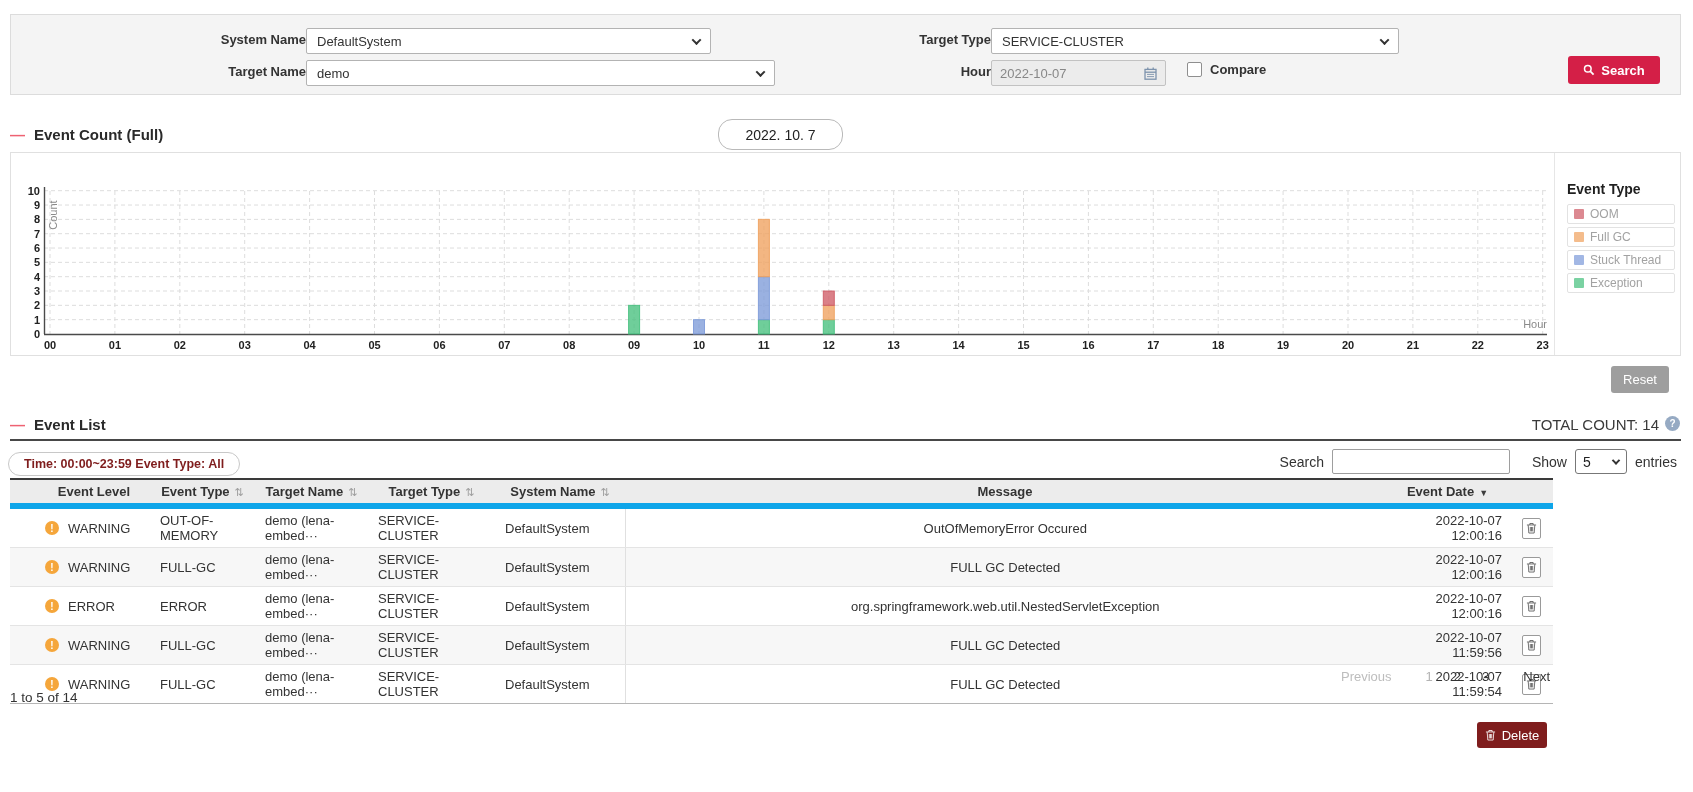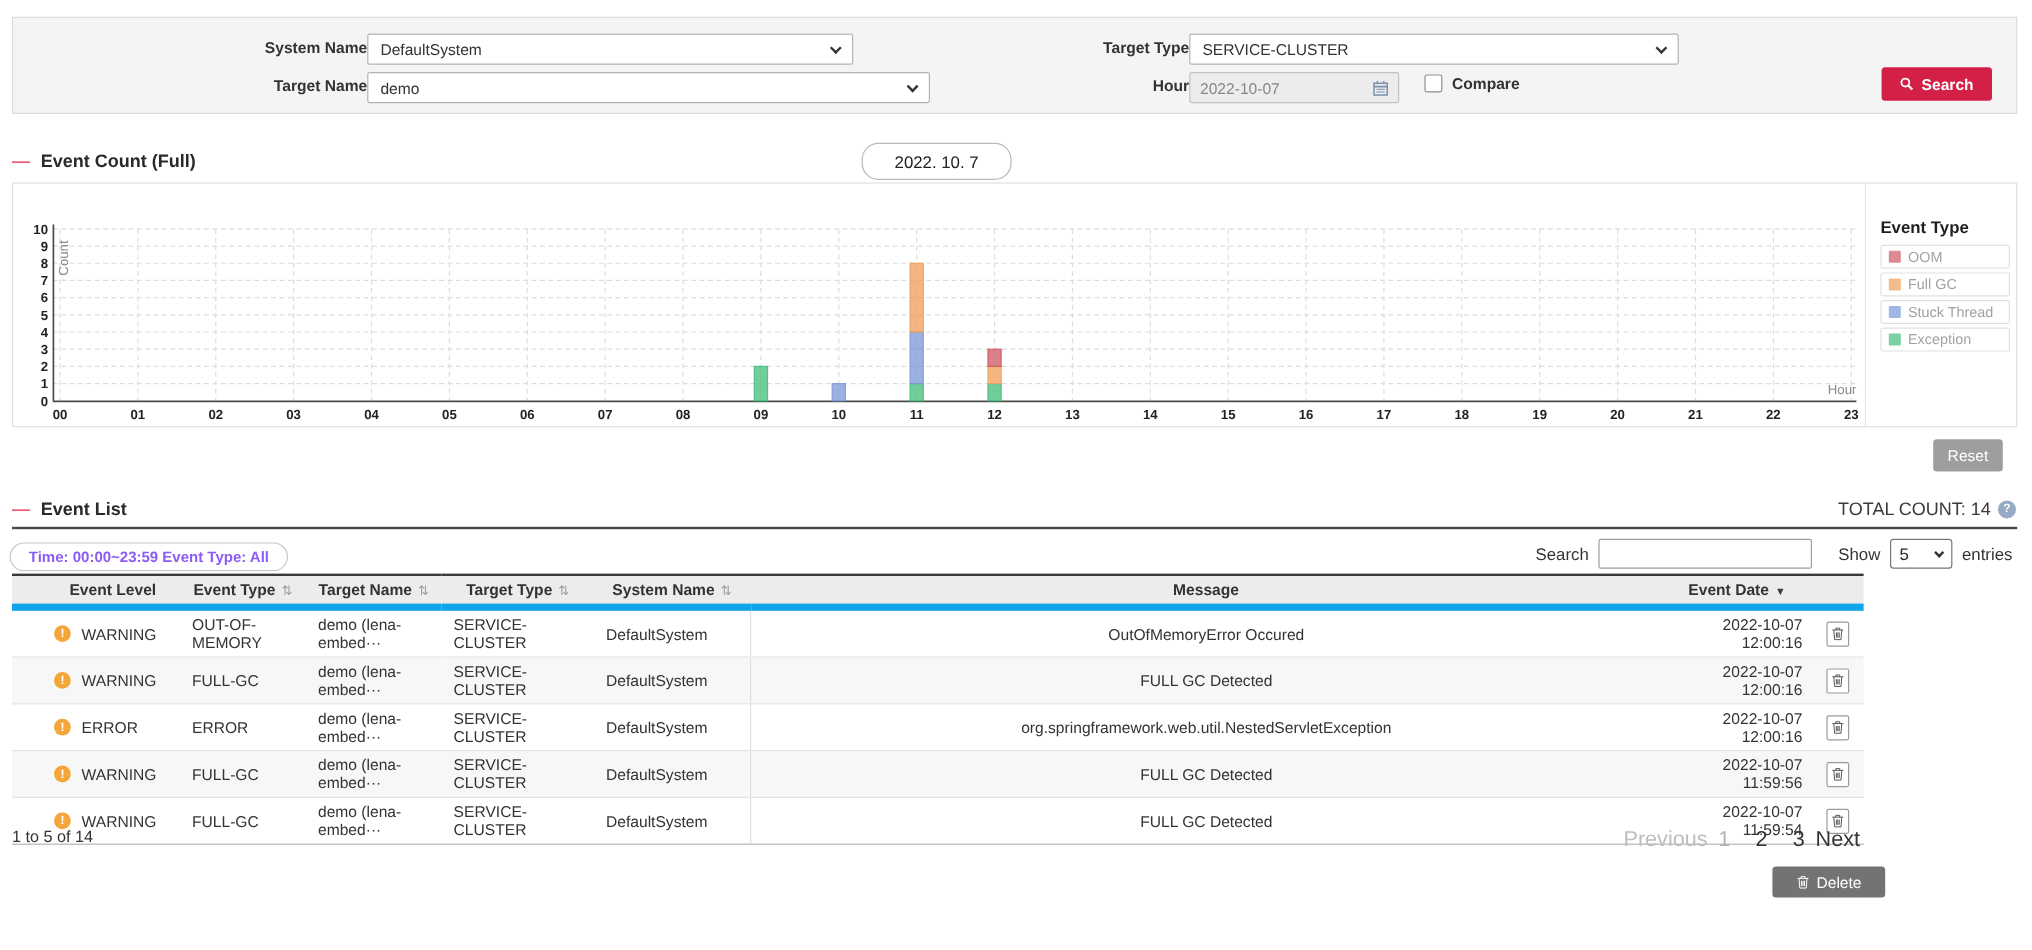--- a/index.html
+++ b/index.html
@@ -41,27 +41,27 @@
   .axname { font:11px "Liberation Sans",sans-serif; fill:#8a8a8a; }
   .legend { position:absolute; left:1556px; top:28px; width:108px; }
   .legend-title { font-size:14px; font-weight:bold; color:#1f1f1f; margin-bottom:7px; }
   .legend-chip { display:flex; align-items:center; gap:6px; border:1px solid #e2e2e2; border-radius:2px;
     background:#fff; padding:2px 6px; margin-bottom:3px; font-size:12px; color:#a2a2a2; cursor:pointer; }
   .swatch { width:10px; height:10px; border-radius:1px; opacity:.72; flex:0 0 auto; }
   .reset-btn { position:absolute; left:1611px; top:366px; width:58px; height:27px; background:#9e9e9e; border:none;
     border-radius:3px; color:#fff; font-size:13px; cursor:pointer; font-family:inherit; }
 
   
-  .total-count { position:absolute; right:13px; top:416px; display:flex; align-items:center; gap:6px;
+  .total-count { position:absolute; right:13px; top:416px; display:flex; align-items:flex-start; gap:6px;
     font-size:15px; color:#3a3a3a; }
   .qmark { width:15px; height:15px; border-radius:50%; background:#96aac3; color:#fff; font-size:10px;
     font-weight:bold; display:flex; align-items:center; justify-content:center; cursor:pointer; }
   .list-divider { position:absolute; left:10px; top:439px; width:1671px; height:2px; background:#474747; }
   .filter-chip { position:absolute; left:8px; top:452px; height:24px; border:1px solid #c8c8c8; border-radius:12px;
-    display:flex; align-items:center; padding:0 15px; font-size:12.5px; font-weight:bold; color:#8b5cf6; background:#fff; }
+    display:flex; align-items:center; padding:0 15px; font-size:12.5px; font-weight:bold; color:#7f1d1d; background:#fff; }
   .tbl-controls { position:absolute; top:449px; right:16px; display:flex; align-items:center; gap:8px; font-size:14px; color:#333; }
   .tbl-controls input { width:178px; height:25px; border:1px solid #9e9e9e; border-radius:2px; padding:0 6px;
     font-size:13px; font-family:inherit; }
   .show-sel { width:52px; height:25px; border:1px solid #777; border-radius:3px; background:#fff; display:flex;
     align-items:center; justify-content:space-between; padding:0 7px; font-size:14px; color:#222; cursor:pointer; }
   .show-sel .chev { width:6px; height:6px; }
 
   .event-table { position:absolute; left:10px; top:478px; width:1543px; border-collapse:collapse; table-layout:fixed;
     border-top:2px solid #3a3a3a; }
   .event-table th { background:#ececec; height:27px; font-size:13px; font-weight:bold; color:#333;
@@ -78,26 +78,26 @@
   .warn-ico { width:14px; height:14px; border-radius:50%; background:#f5a63b; color:#fff; font-size:10px;
     font-weight:bold; display:flex; align-items:center; justify-content:center; flex:0 0 auto; }
   td.c-type, td.c-target, td.c-ttype, td.c-system { padding-left:10px; }
   td.c-msg { text-align:center; border-left:1px solid #e0e0e0; }
   td.c-date { text-align:right; padding-right:8px; }
   td.c-del { text-align:center; }
   .trash-btn { width:19px; height:21px; background:#fff; border:1px solid #9a9a9a; border-radius:2px;
     display:inline-flex; align-items:center; justify-content:center; cursor:pointer; padding:0; }
 
   .tbl-info { position:absolute; left:10px; top:690px; font-size:13.5px; color:#333; }
-  .pagination { position:absolute; top:689px; right:143px; display:flex; align-items:center; gap:9px; font-size:18px; }
+  .pagination { position:absolute; top:669px; right:143px; display:flex; align-items:center; gap:34px; font-size:13px; }
   .pg-prev { color:#bdbdbd; cursor:default; }
   .pg-num { color:#333; cursor:pointer; }
   .pg-num.current { color:#b3b3b3; }
   .pg-next { color:#333; cursor:pointer; }
-  .delete-btn { position:absolute; left:1477px; top:722px; width:94px; height:26px; background:#737373; border:none;
+  .delete-btn { position:absolute; left:1477px; top:722px; width:70px; height:26px; background:#7f1d1d; border:none;
     border-radius:3px; color:#fff; font-size:13px; display:flex; align-items:center; justify-content:center; gap:6px;
     cursor:pointer; font-family:inherit; }
 </style>
 </head>
 <body>
 
 <div class="page">
 
   <section class="filter-bar">
     <div class="f-label" style="left:140px; top:17px;">System Name</div>

